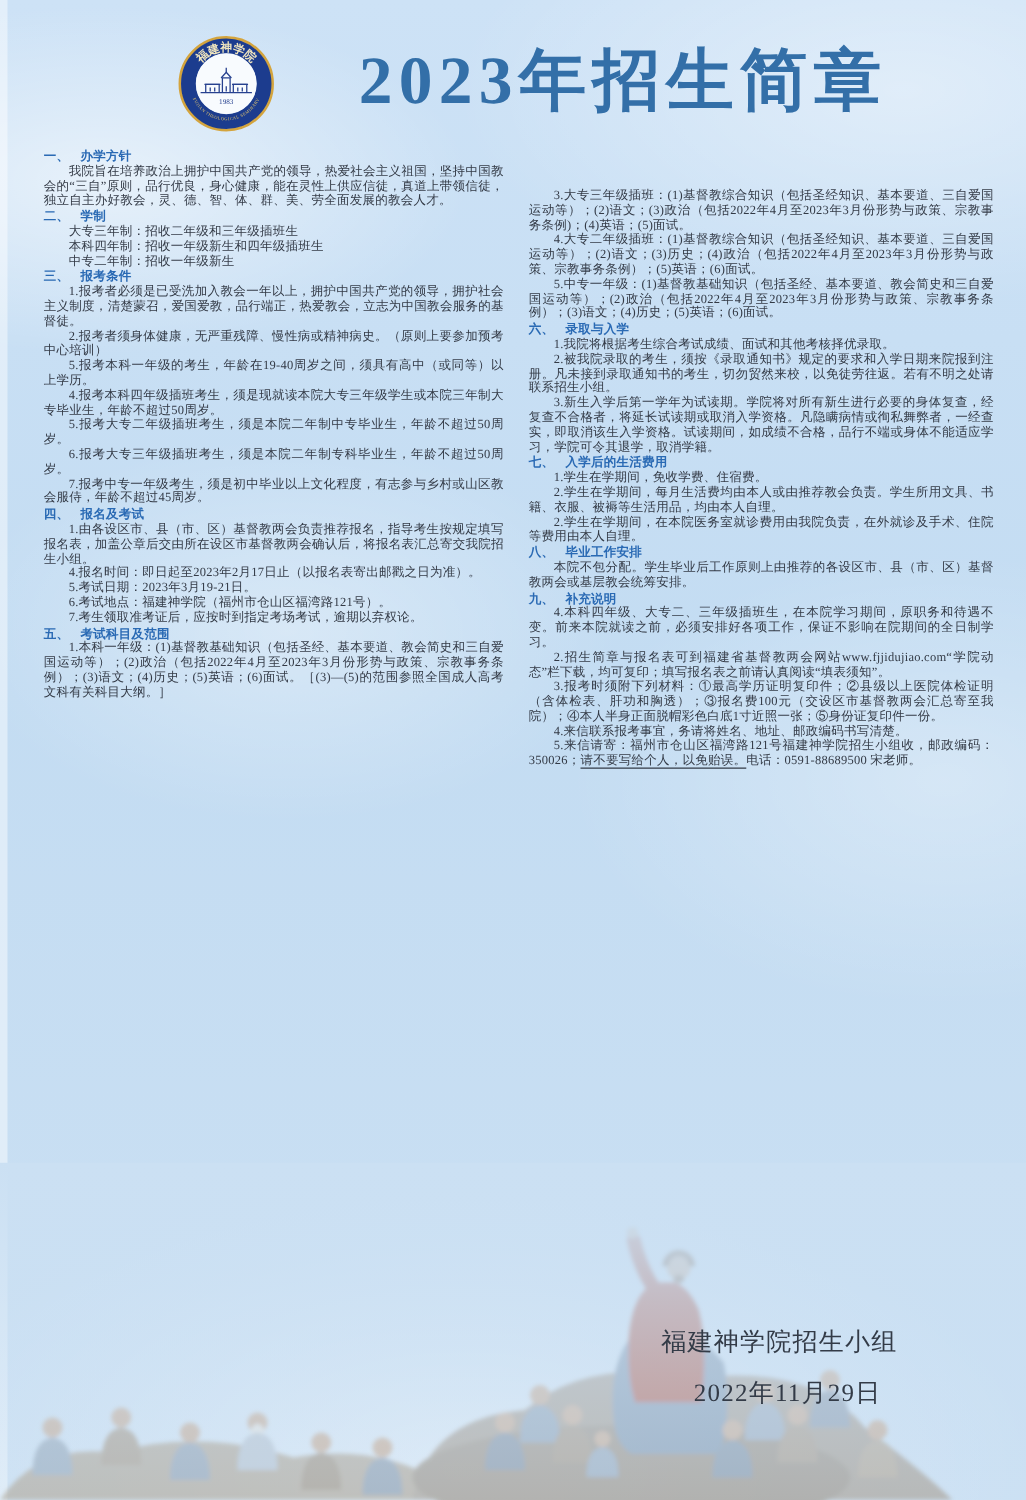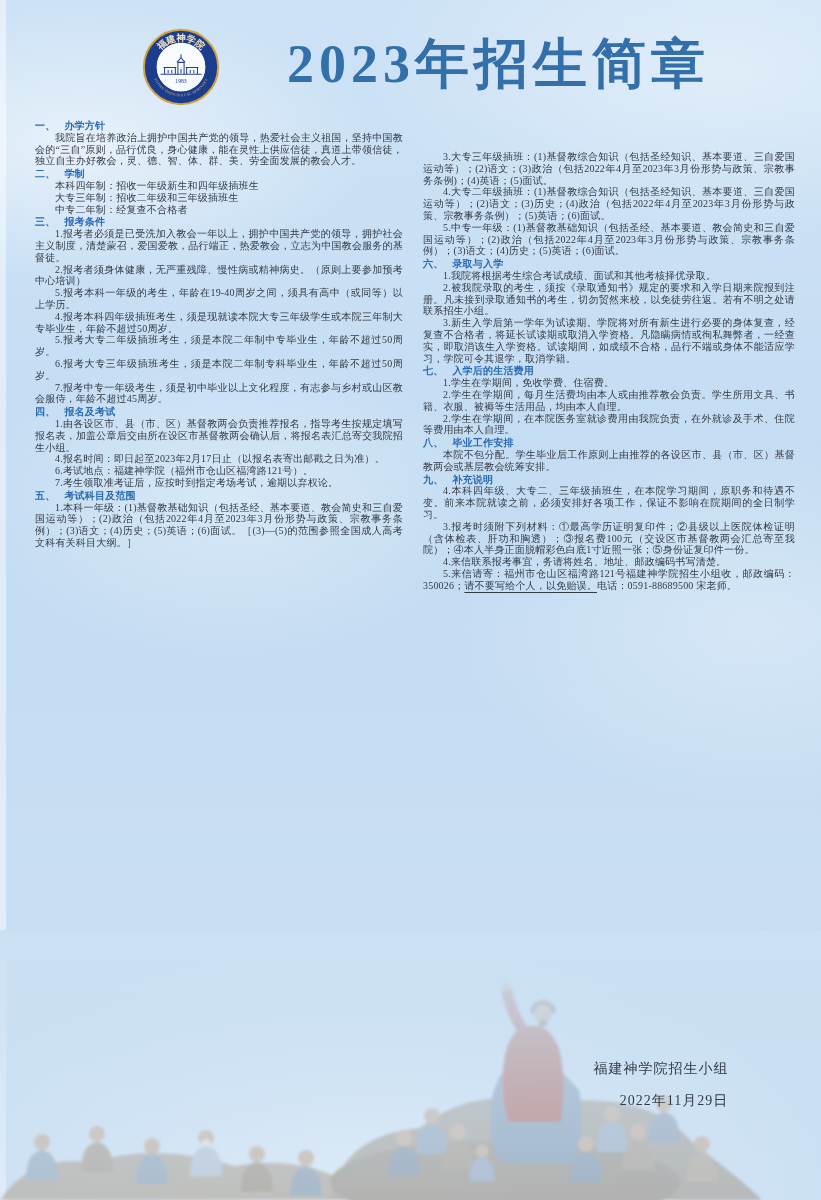--- a/index.html
+++ b/index.html
@@ -24,22 +24,22 @@
   .col{
     position:absolute;width:368px;font-size:10px;line-height:1.18;color:#333a46;
     text-align:justify;letter-spacing:.2px;z-index:2;
   }
   .col-left{left:35px;top:119px;}
   .col-right{left:423px;top:115px;width:372px;margin-top:36px;}
   .sec-head{color:#2a6ab4;font-weight:bold;margin-top:1px;}
   .sec-num{margin-right:9px;}
   .col p{margin:0;text-indent:2em;}
   .underline{text-decoration:underline;text-underline-offset:3px;}
-  .footer{position:absolute;top:1060px;right:28px;width:264px;text-align:center;
-    font-size:14px;color:#333b47;z-index:3;letter-spacing:1px;}
+  .footer{position:absolute;top:1060px;right:28px;width:264px;text-align:left;
+    font-size:20px;color:#333b47;z-index:3;letter-spacing:1px;}
   .footer-date{margin-top:14px;margin-left:26px;}
   .art{position:absolute;left:0;bottom:0;z-index:1;pointer-events:none;}
 </style>
 </head>
 <body>
 
 <div class="page">
   <div class="edge-strip"></div>
 
   <div class="header">
@@ -76,38 +76,39 @@
     <div class="doc-title">2023年招生简章</div>
   </div>
 
   <div class="col col-left">
     <div class="sec">
       <div class="sec-head"><span class="sec-num">一、</span><span>办学方针</span></div>
       <p>我院旨在培养政治上拥护中国共产党的领导，热爱社会主义祖国，坚持中国教会的“三自”原则，品行优良，身心健康，能在灵性上供应信徒，真道上带领信徒，独立自主办好教会，灵、德、智、体、群、美、劳全面发展的教会人才。</p>
     </div>
     <div class="sec">
       <div class="sec-head"><span class="sec-num">二、</span><span>学制</span></div>
+      <p>大专三年制：招收二年级和三年级插班生</p>
       <p>本科四年制：招收一年级新生和四年级插班生</p>
-      <p>大专三年制：招收二年级和三年级插班生</p>
-      <p>中专二年制：经复查不合格者</p>
+      <p>中专二年制：招收一年级新生</p>
     </div>
     <div class="sec">
       <div class="sec-head"><span class="sec-num">三、</span><span>报考条件</span></div>
       <p>1.报考者必须是已受洗加入教会一年以上，拥护中国共产党的领导，拥护社会主义制度，清楚蒙召，爱国爱教，品行端正，热爱教会，立志为中国教会服务的基督徒。</p>
       <p>2.报考者须身体健康，无严重残障、慢性病或精神病史。（原则上要参加预考中心培训）</p>
       <p>5.报考本科一年级的考生，年龄在19-40周岁之间，须具有高中（或同等）以上学历。</p>
       <p>4.报考本科四年级插班考生，须是现就读本院大专三年级学生或本院三年制大专毕业生，年龄不超过50周岁。</p>
       <p>5.报考大专二年级插班考生，须是本院二年制中专毕业生，年龄不超过50周岁。</p>
       <p>6.报考大专三年级插班考生，须是本院二年制专科毕业生，年龄不超过50周岁。</p>
       <p>7.报考中专一年级考生，须是初中毕业以上文化程度，有志参与乡村或山区教会服侍，年龄不超过45周岁。</p>
     </div>
     <div class="sec">
       <div class="sec-head"><span class="sec-num">四、</span><span>报名及考试</span></div>
       <p>1.由各设区市、县（市、区）基督教两会负责推荐报名，指导考生按规定填写报名表，加盖公章后交由所在设区市基督教两会确认后，将报名表汇总寄交我院招生小组。</p>
       <p>4.报名时间：即日起至2023年2月17日止（以报名表寄出邮戳之日为准）。</p>
+      <p>5.考试日期：2023年3月19-21日。</p>
       <p>6.考试地点：福建神学院（福州市仓山区福湾路121号）。</p>
       <p>7.考生领取准考证后，应按时到指定考场考试，逾期以弃权论。</p>
     </div>
     <div class="sec">
       <div class="sec-head"><span class="sec-num">五、</span><span>考试科目及范围</span></div>
       <p>1.本科一年级：(1)基督教基础知识（包括圣经、基本要道、教会简史和三自爱国运动等）；(2)政治（包括2022年4月至2023年3月份形势与政策、宗教事务条例）；(3)语文；(4)历史；(5)英语；(6)面试。［(3)—(5)的范围参照全国成人高考文科有关科目大纲。］</p>
     </div>
   </div>
 
   <div class="col col-right">
@@ -128,20 +129,21 @@
       <p>2.学生在学期间，每月生活费均由本人或由推荐教会负责。学生所用文具、书籍、衣服、被褥等生活用品，均由本人自理。</p>
       <p>2.学生在学期间，在本院医务室就诊费用由我院负责，在外就诊及手术、住院等费用由本人自理。</p>
     </div>
     <div class="sec">
       <div class="sec-head"><span class="sec-num">八、</span><span>毕业工作安排</span></div>
       <p>本院不包分配。学生毕业后工作原则上由推荐的各设区市、县（市、区）基督教两会或基层教会统筹安排。</p>
     </div>
     <div class="sec">
       <div class="sec-head"><span class="sec-num">九、</span><span>补充说明</span></div>
       <p>4.本科四年级、大专二、三年级插班生，在本院学习期间，原职务和待遇不变。前来本院就读之前，必须安排好各项工作，保证不影响在院期间的全日制学习。</p>
+      <p>2.招生简章与报名表可到福建省基督教两会网站www.fjjidujiao.com“学院动态”栏下载，均可复印；填写报名表之前请认真阅读“填表须知”。</p>
       <p>3.报考时须附下列材料：①最高学历证明复印件；②县级以上医院体检证明（含体检表、肝功和胸透）；③报名费100元（交设区市基督教两会汇总寄至我院）；④本人半身正面脱帽彩色白底1寸近照一张；⑤身份证复印件一份。</p>
       <p>4.来信联系报考事宜，务请将姓名、地址、邮政编码书写清楚。</p>
       <p>
         <span>5.来信请寄：福州市仓山区福湾路121号福建神学院招生小组收，邮政编码：350026；</span><span class="underline">请不要写给个人，以免贻误。</span><span>电话：0591-88689500 宋老师。</span>
       </p>
     </div>
   </div>
 
   <svg class="art" width="821" height="270" viewBox="0 0 821 270">
     <defs>

